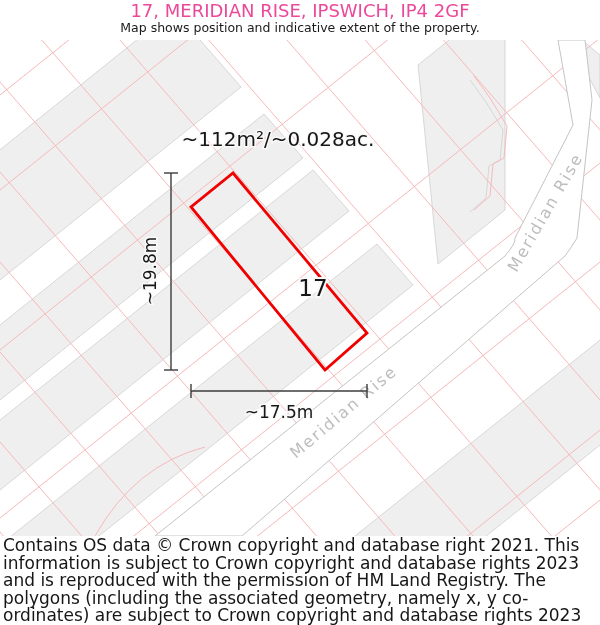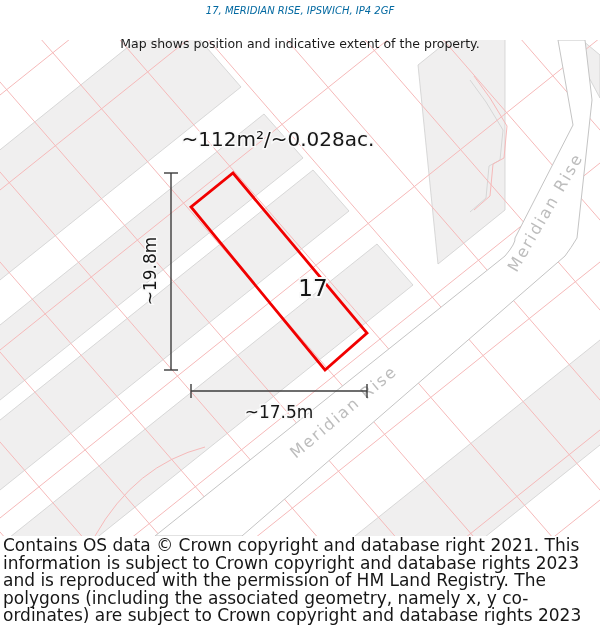--- a/index.html
+++ b/index.html
@@ -4,22 +4,22 @@
 <style>
   html,body{margin:0;padding:0;}
   body{
     width:600px;height:625px;position:relative;background:#ffffff;
     font-family:"DejaVu Sans","Liberation Sans",sans-serif;color:#111;
     overflow:hidden;
   }
   .header{
     position:absolute;top:2px;left:0;width:600px;text-align:center;z-index:3;
   }
-  .header .title{font-size:10px;line-height:17px;color:#0369a1;font-style:italic;}
-  .header .subtitle{font-size:12.5px;line-height:17px;color:#1a1a1a;margin-top:16px;}
+  .header .title{font-size:18px;line-height:17px;color:#ec4899;}
+  .header .subtitle{font-size:12.5px;line-height:17px;color:#1a1a1a;}
   .map-wrap{
     position:absolute;top:40px;left:0;width:600px;height:496px;overflow:hidden;background:#fff;
   }
   svg{display:block;}
   .bldg{fill:#f0efef;stroke:#cfcfcf;stroke-width:0.8;}
   .pink{stroke:#f6b9b9;stroke-width:1;fill:none;}
   .road-fill{fill:#ffffff;stroke:#c4c4c4;stroke-width:1;}
   .gray-edge{stroke:#cfcfcf;stroke-width:0.8;fill:none;}
   .street-label{
     font-size:16px;letter-spacing:2px;fill:#bdbdbd;

